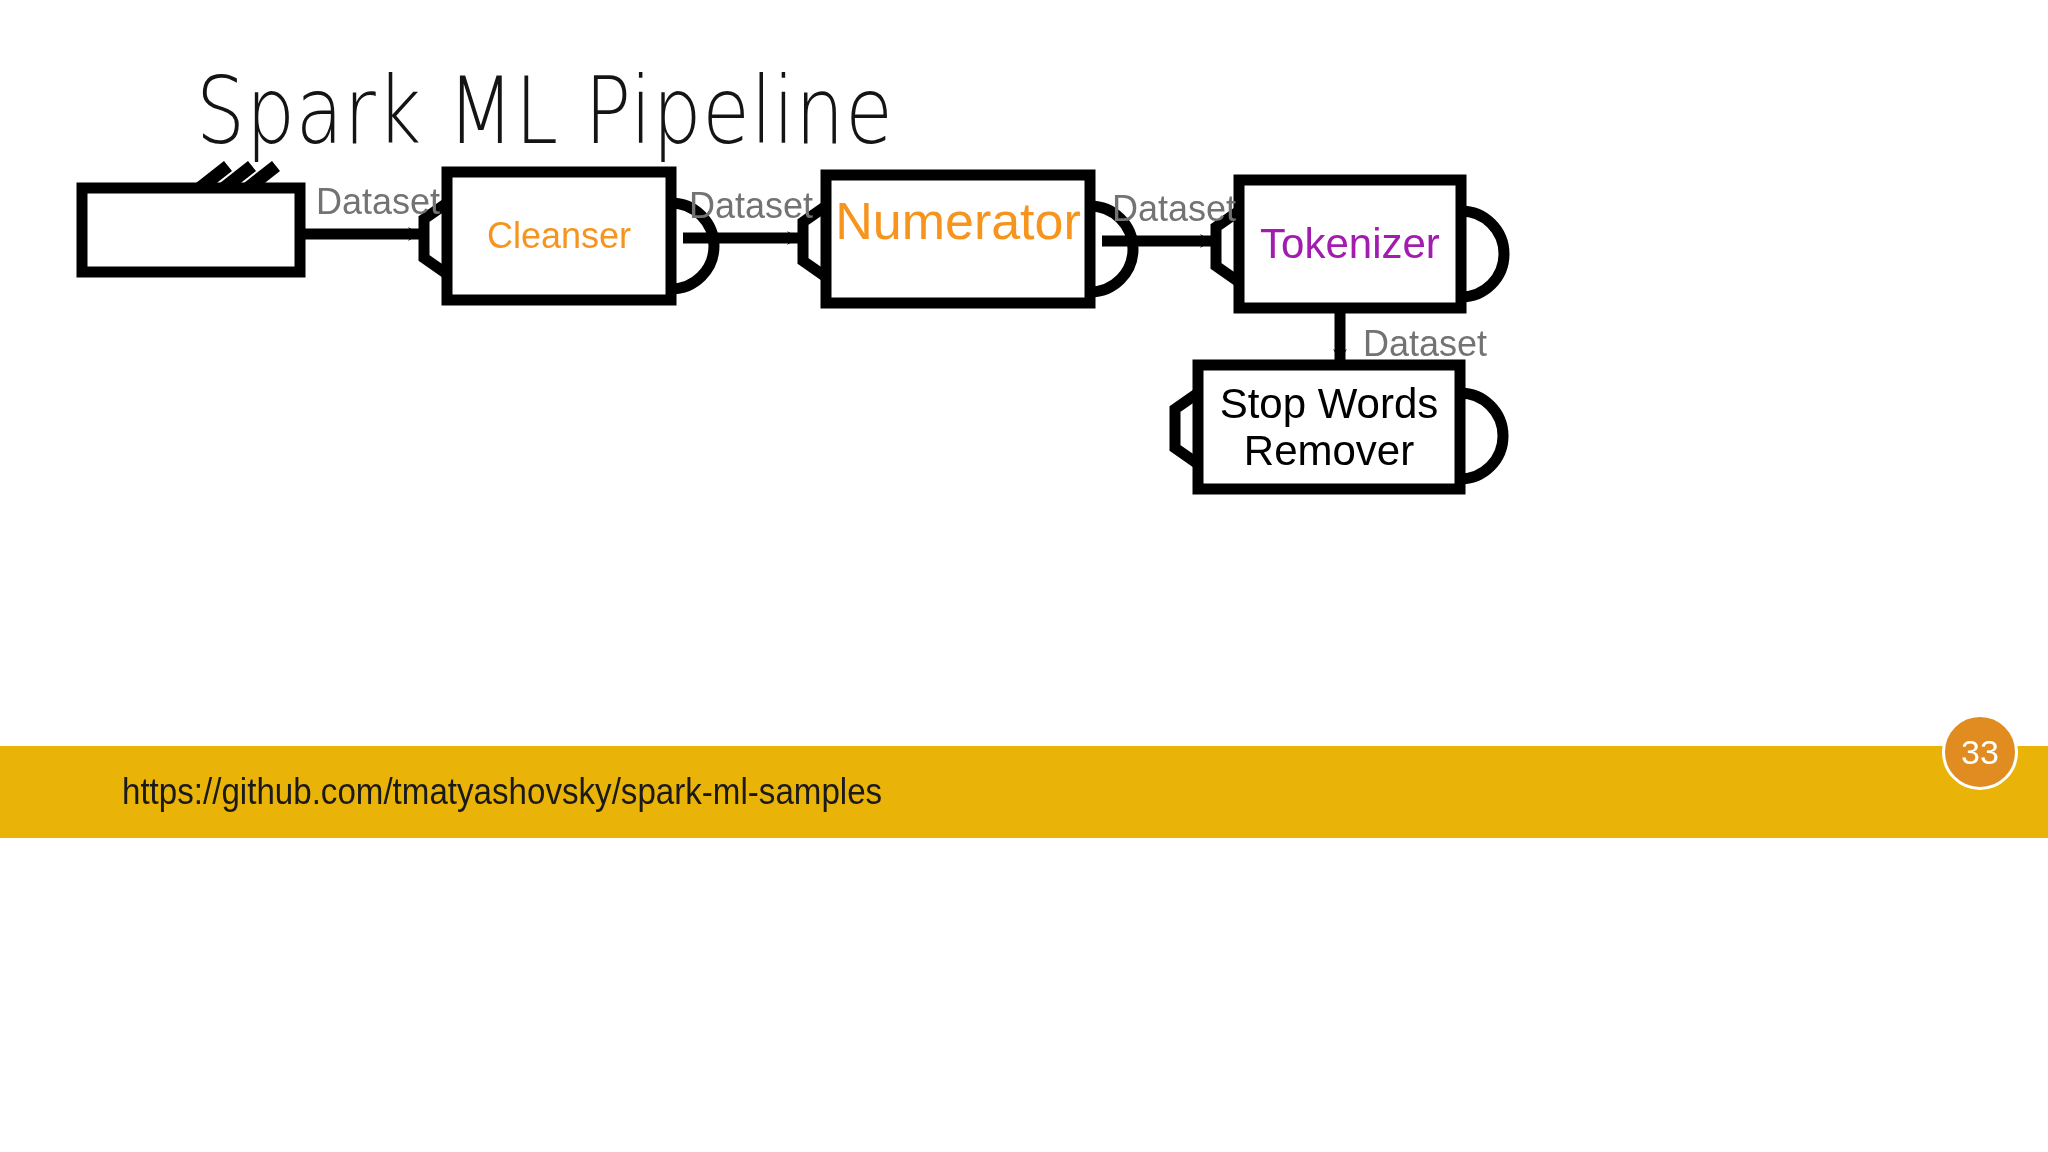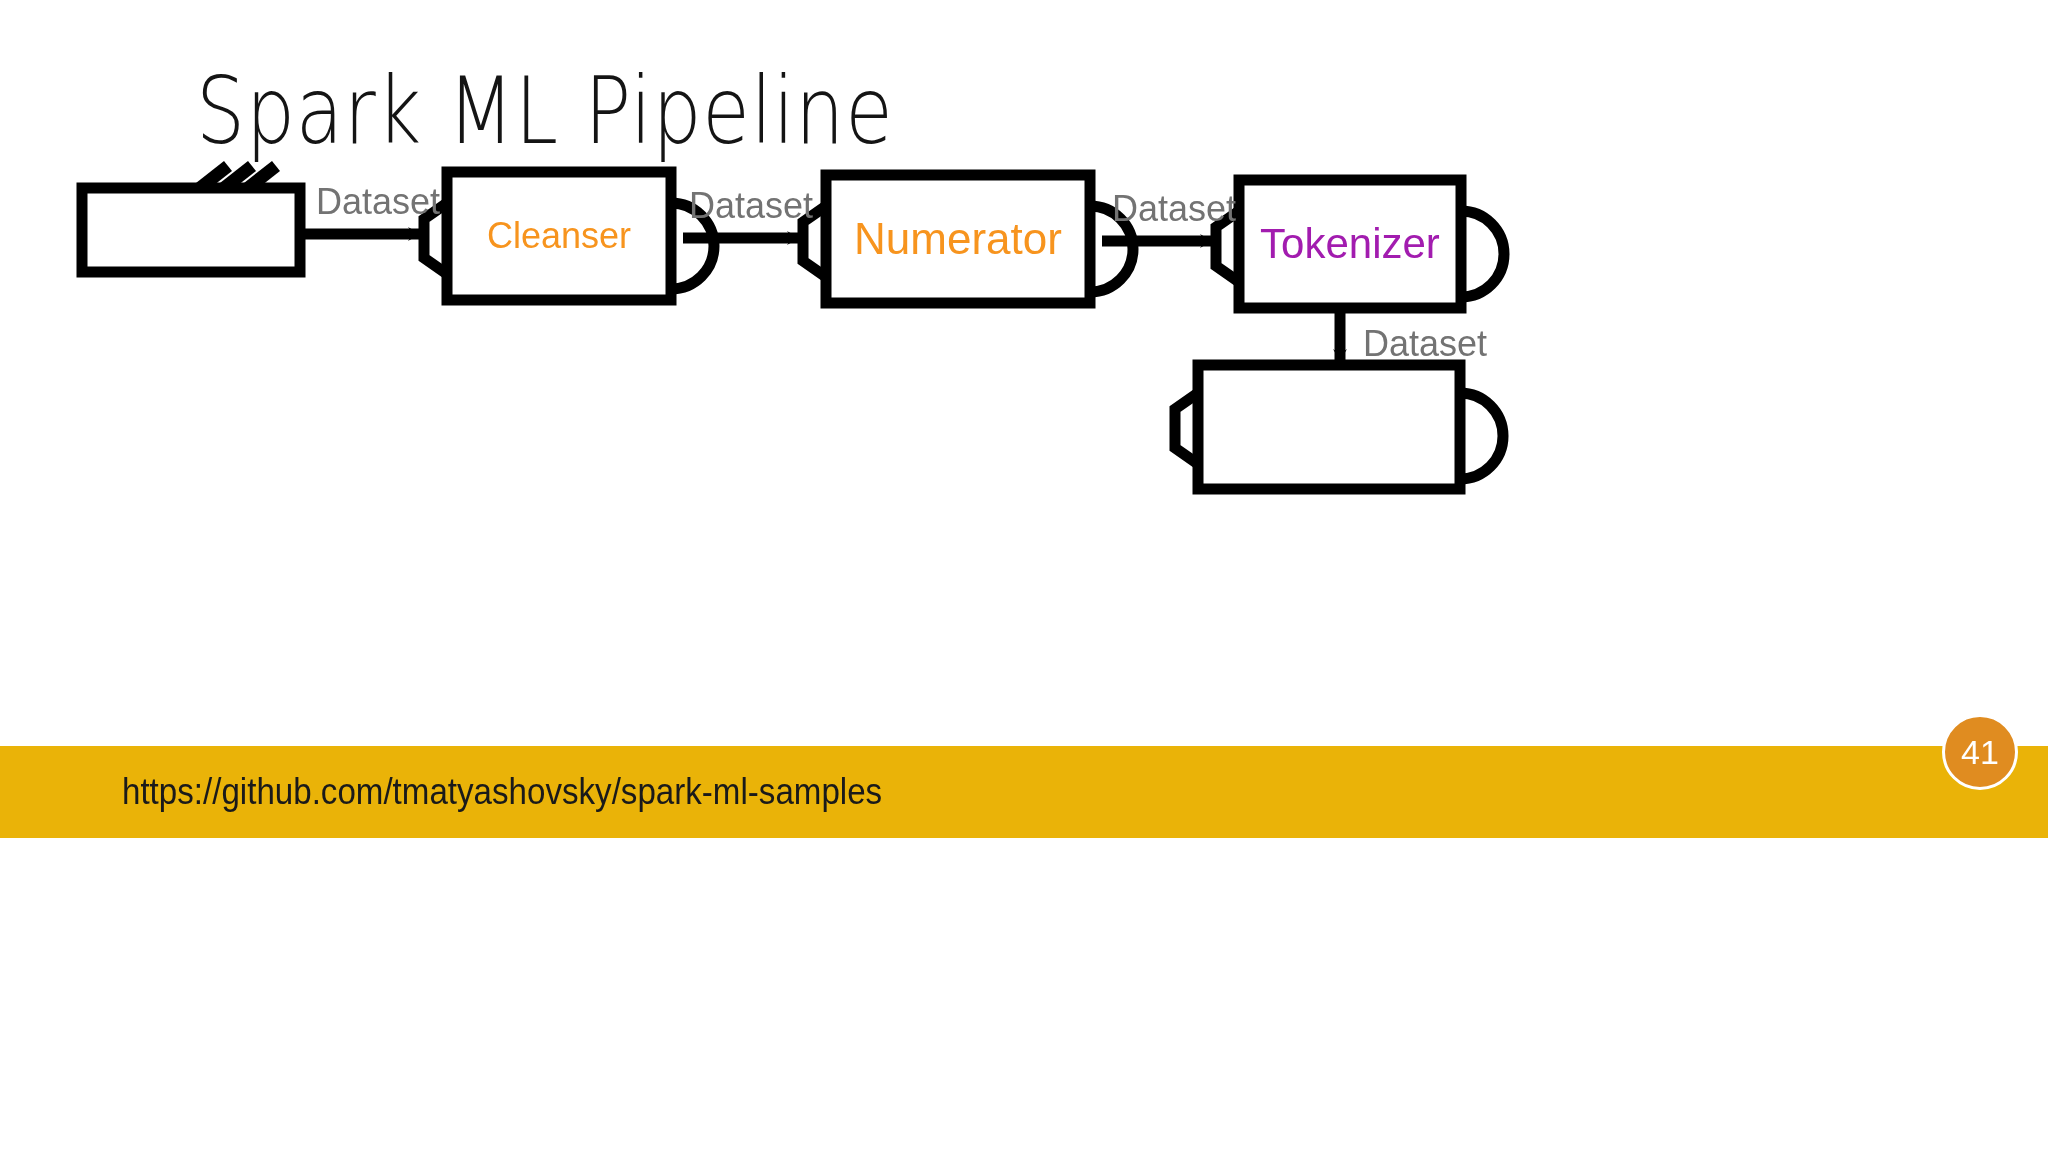--- a/index.html
+++ b/index.html
@@ -161,34 +161,38 @@
       <line x1="683" y1="238" x2="798" y2="238" marker-end="url(#arrow-r)"></line>
       <line x1="1102" y1="241" x2="1211" y2="241" marker-end="url(#arrow-r)"></line>
       <line x1="1340" y1="308" x2="1340" y2="360" marker-end="url(#arrow-d)"></line>
     </g>
   </svg>
 
 
   <div class="node-label" style="left:447px; top:172px; width:224px; height:128px;
               line-height:128px; font-size:36px; color:#f7941e;">Cleanser</div>
 
-  <div class="node-label" style="left:826px; top:175px; width:264px; height:128px;
-              line-height:128px; font-size:44px; color:#f7941e;">Numerator</div>
+  <div class="node-label" style="left:826px; top:157px; width:264px; height:128px;
+              line-height:128px; font-size:52px; color:#f7941e;">Numerator</div>
 
   <div class="node-label" style="left:1239px; top:180px; width:222px; height:128px;
               line-height:128px; font-size:42px; color:#a21caf;">Tokenizer</div>
 
+  <div class="node-label" style="left:1198px; top:365px; width:262px; height:124px;
+              display:flex; align-items:center; justify-content:center;
+              font-size:42px; color:#000;">Stop Words
+Remover</div>
 
   <div class="edge-label" style="left:316px; top:181px;">Dataset</div>
 
   <div class="edge-label" style="left:689px; top:185px;">Dataset</div>
 
   <div class="edge-label" style="left:1112px; top:188px;">Dataset</div>
 
   <div class="edge-label" style="left:1363px; top:323px;">Dataset</div>
 
   <div id="footer-bar">
     <div id="footer-url">https://github.com/tmatyashovsky/spark-ml-samples</div>
   </div>
 
-  <div id="page-badge">41</div>
+  <div id="page-badge">33</div>
 
 </div>
 
 </body></html>

